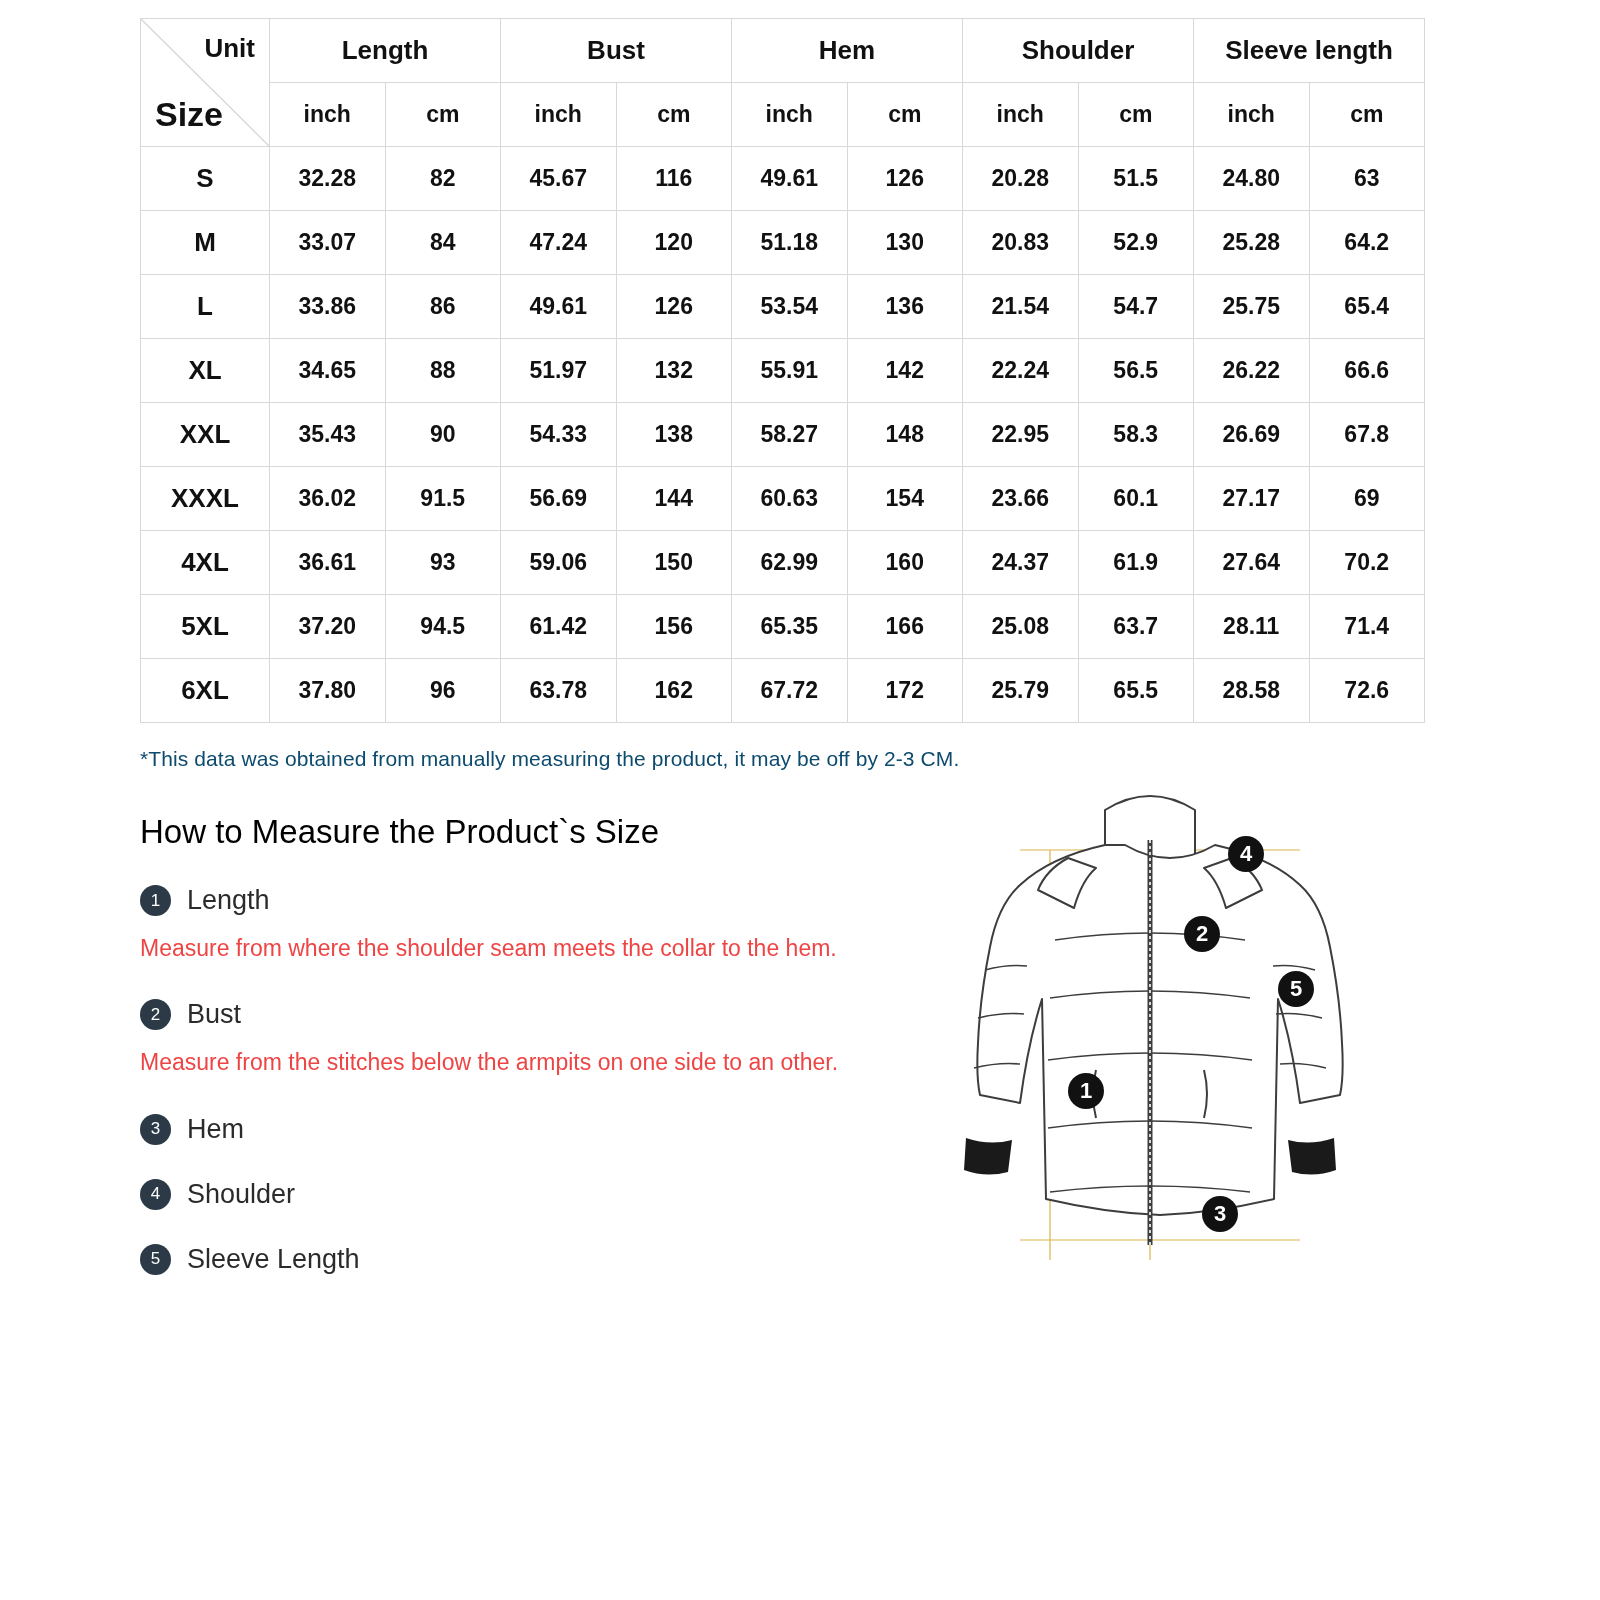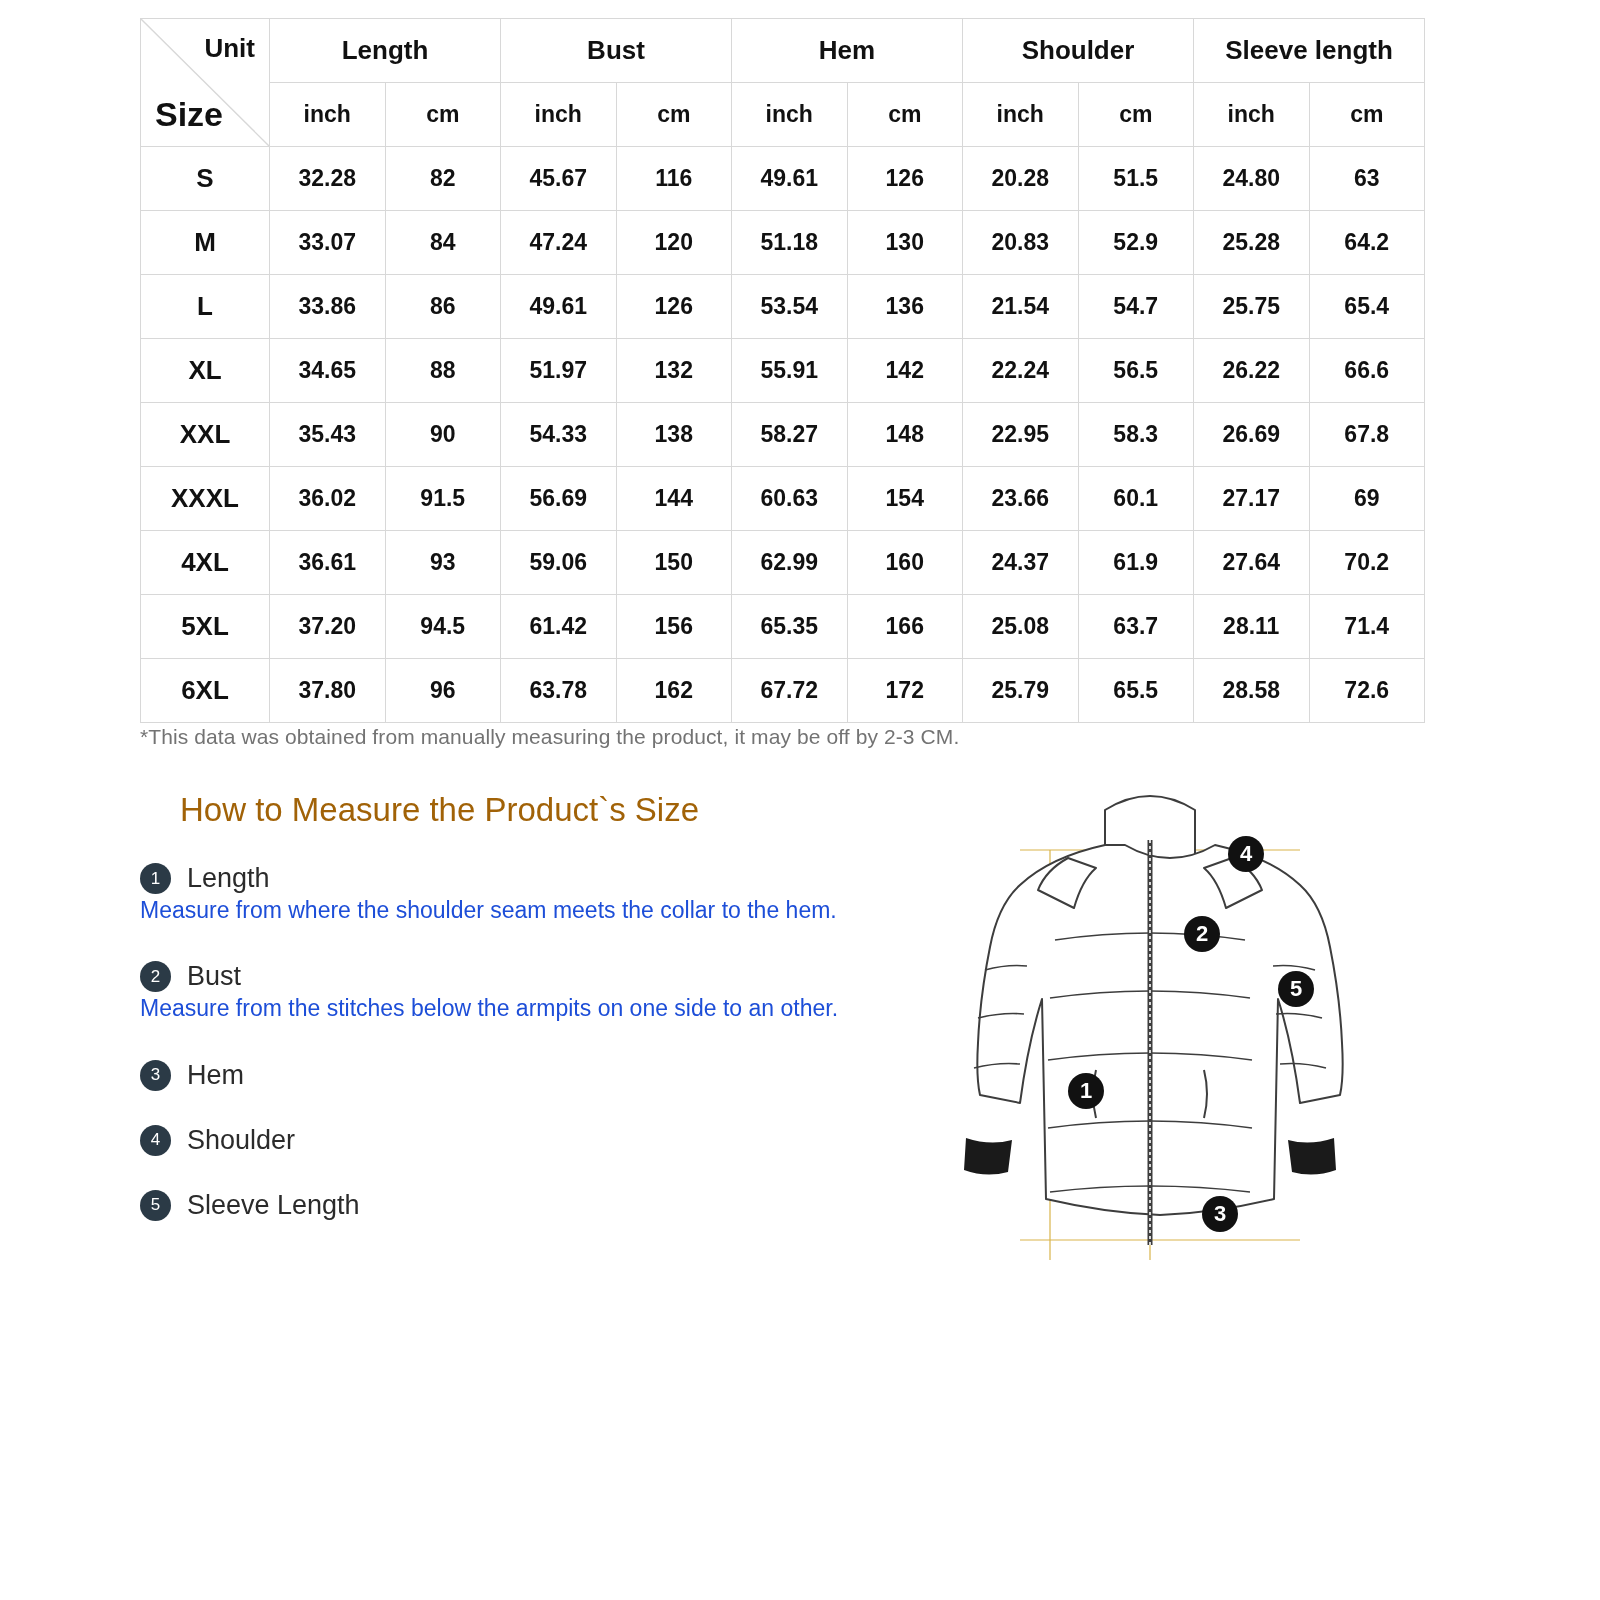--- a/index.html
+++ b/index.html
@@ -65,33 +65,32 @@
     bottom: 12px;
     left: 14px;
     font-size: 34px;
     font-weight: bold;
   }
   td.rowhead {
     font-size: 26px;
     font-weight: bold;
   }
   .note {
-    margin-top: 2px;
+    margin-top: 24px;
     font-size: 21px;
-    color: #737373;
+    color: #0c4a6e;
     letter-spacing: 0.1px;
   }
 
   
   .howto-title {
     margin-top: 42px;
     font-size: 33px;
-    color: #a16207;
+    color: #000000;
     font-weight: normal;
-    margin-left: 40px;
   }
   .instructions {
     width: 720px;
   }
   .step-head {
     display: flex;
     align-items: center;
     margin-top: 34px;
   }
   .badge {
@@ -105,23 +104,24 @@
     align-items: center;
     justify-content: center;
     flex: 0 0 auto;
   }
   .step-title {
     margin-left: 16px;
     font-size: 27px;
     color: #2b2b2b;
   }
   .step-body {
+    margin-top: 16px;
     font-size: 23px;
     line-height: 1.45;
-    color: #1d4ed8;
+    color: #ef4444;
   }
 
   
   .jacket-wrap {
     position: absolute;
     left: 900px;
     top: 740px;
     width: 560px;
     height: 560px;
   }

